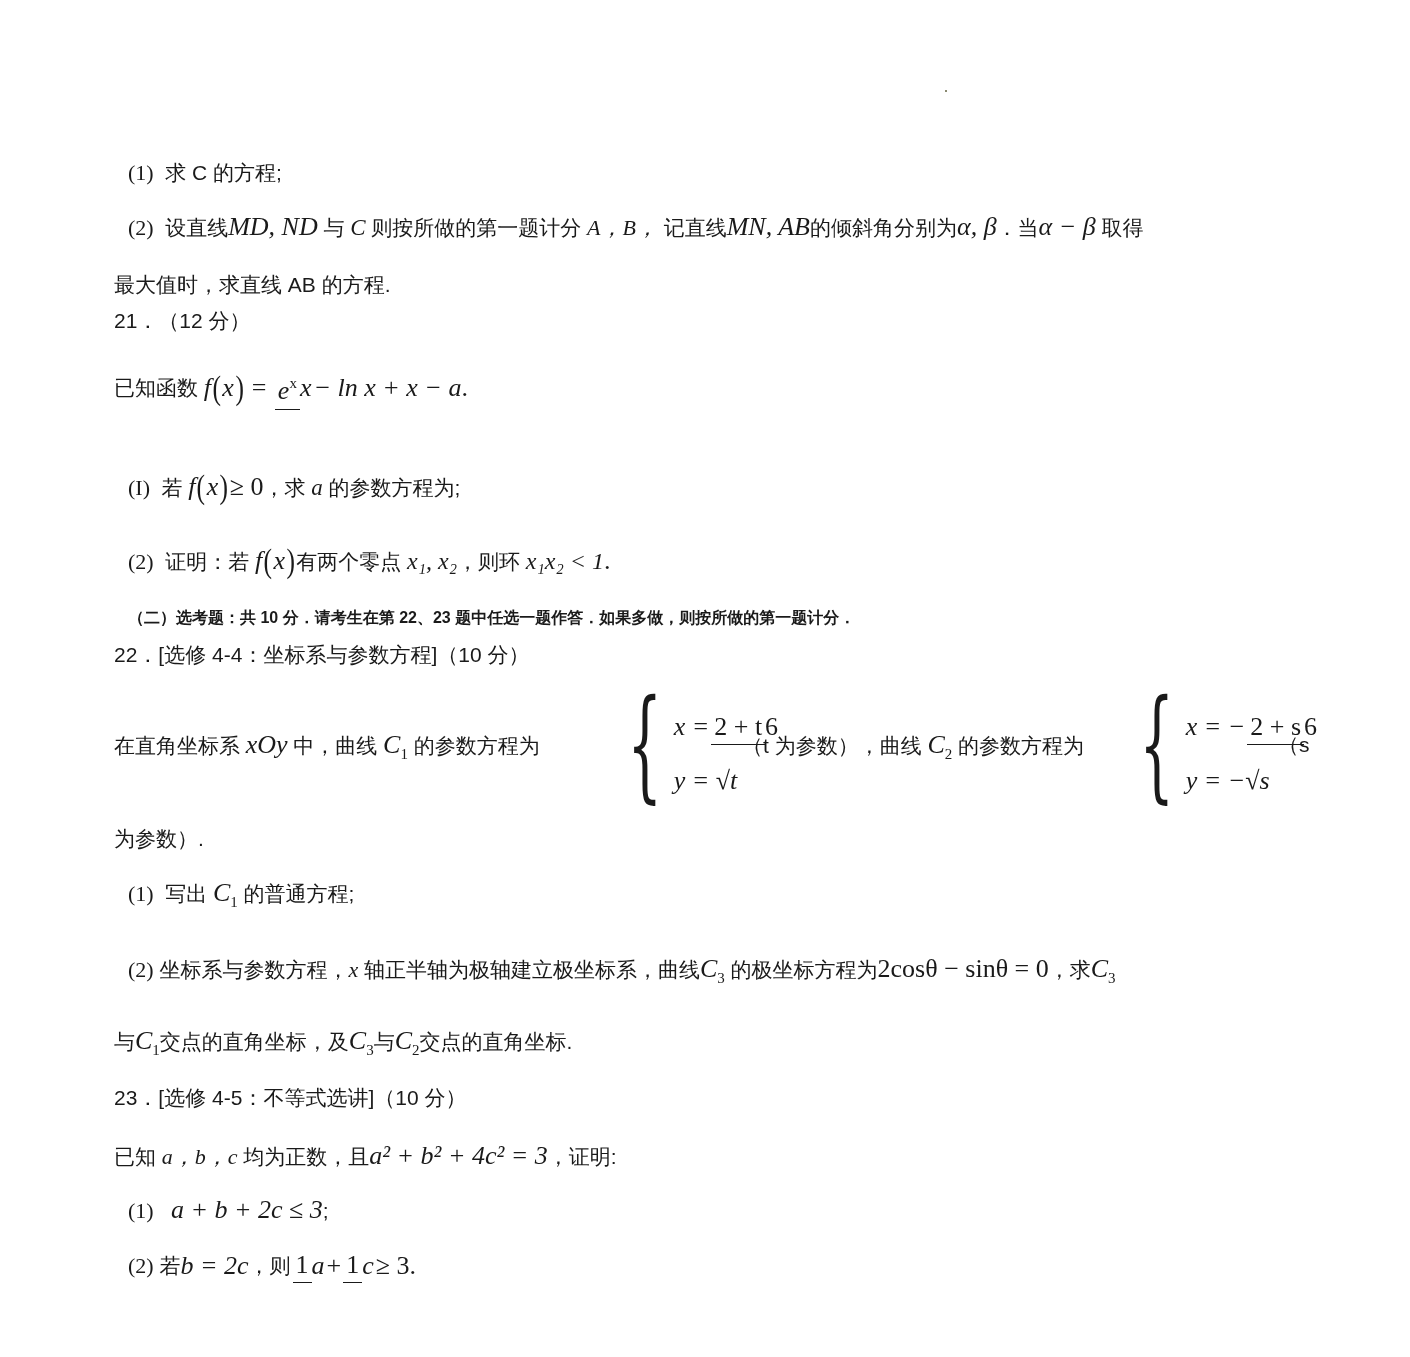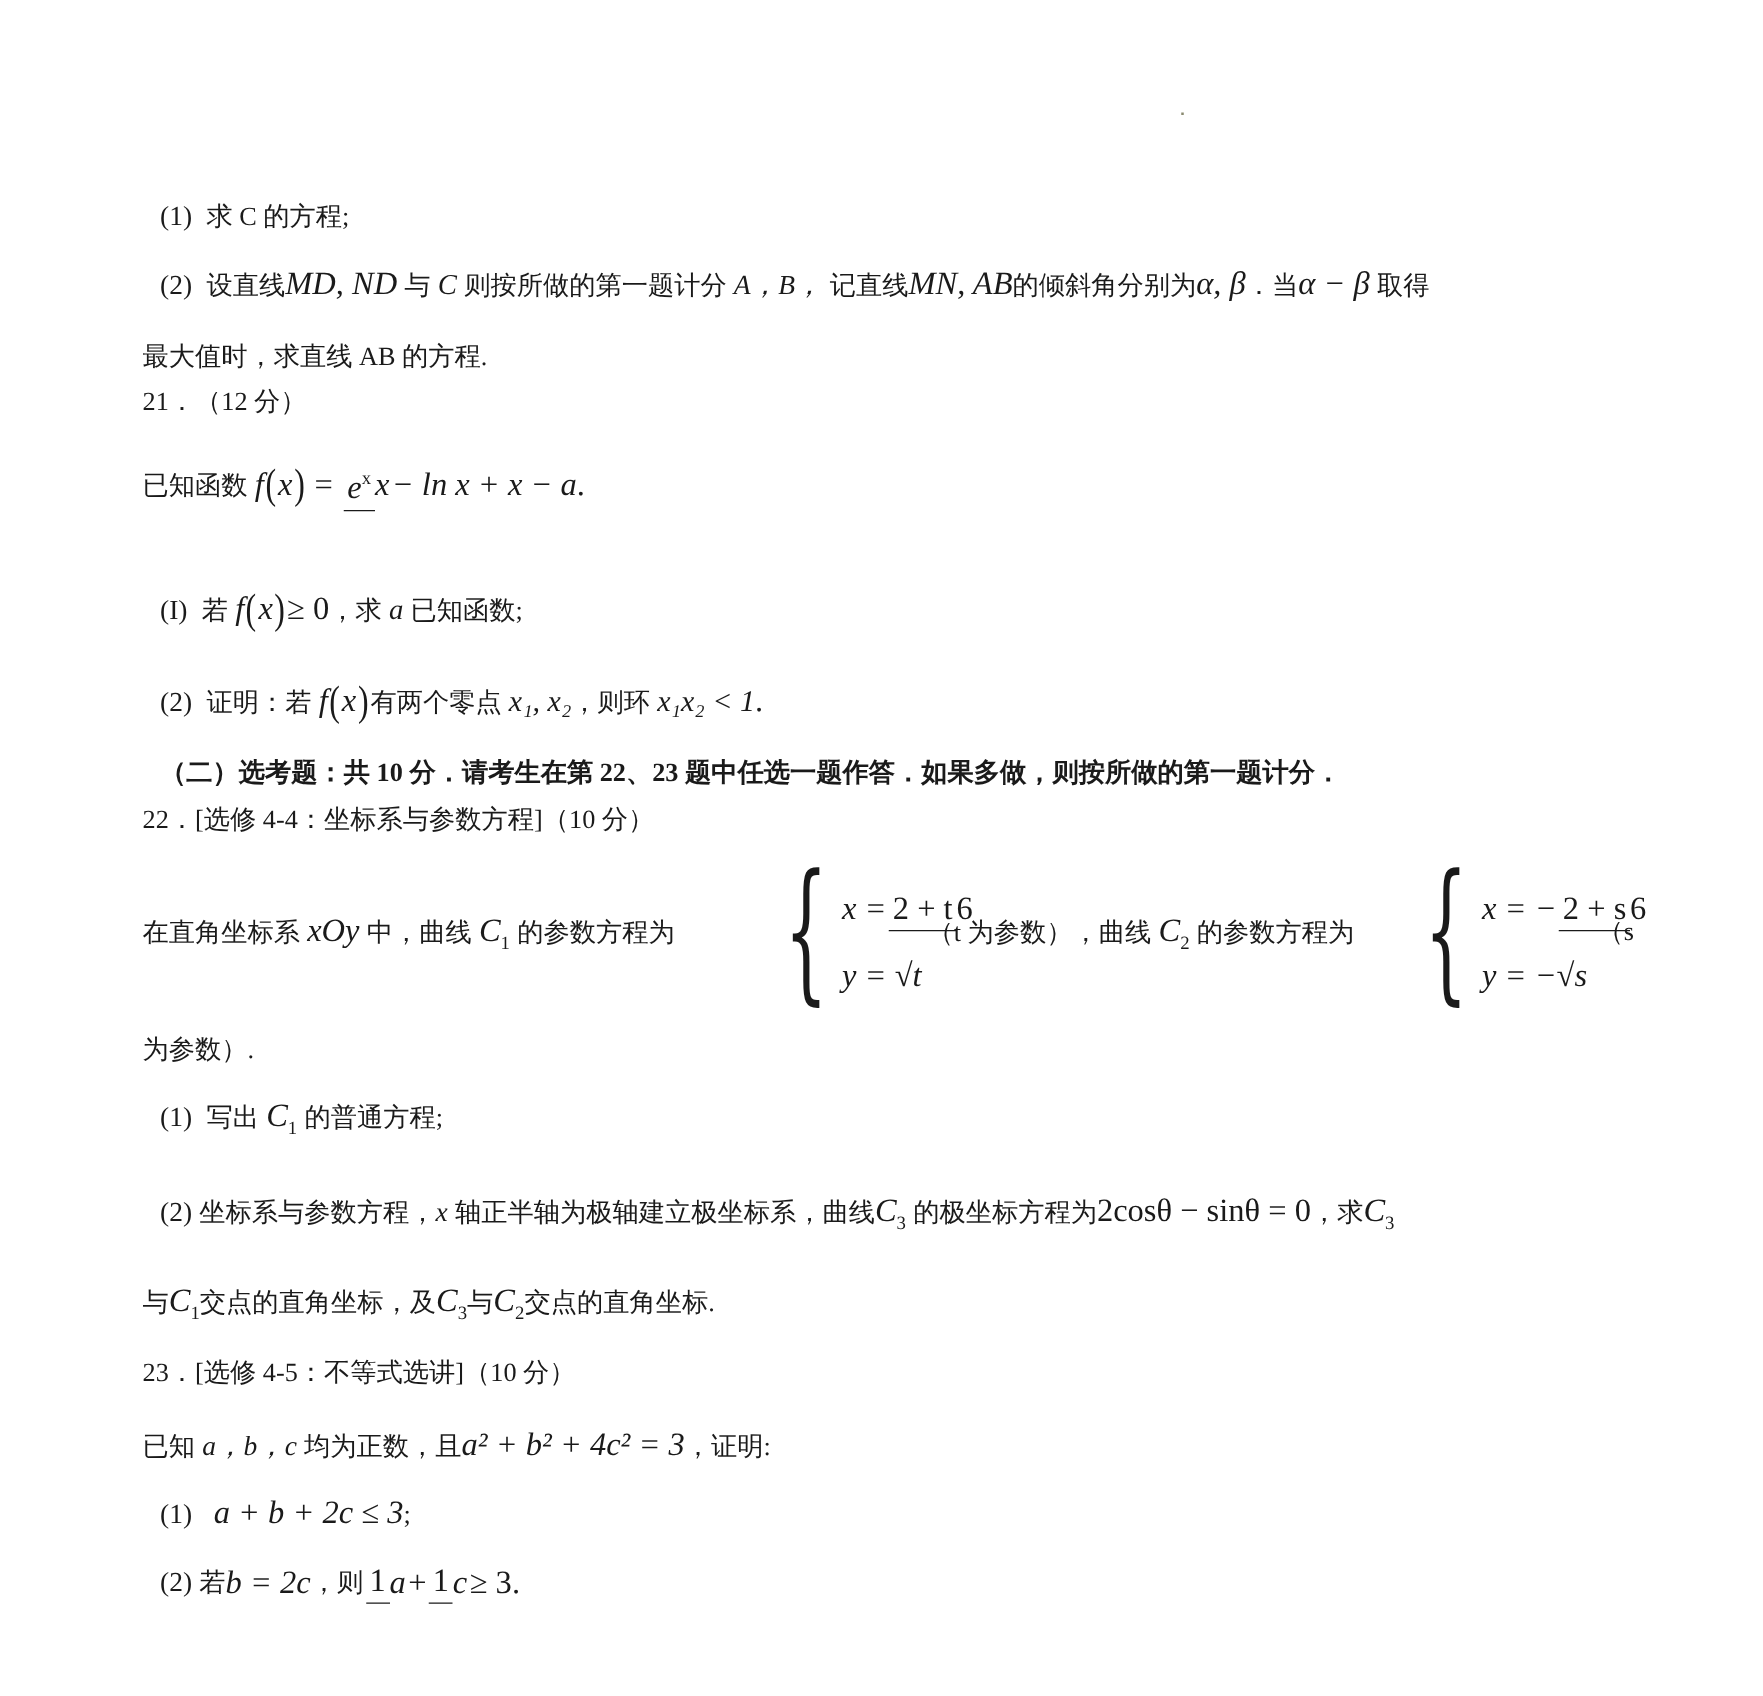--- a/index.html
+++ b/index.html
@@ -2,21 +2,21 @@
 <html><head>
 <meta charset="utf-8">
 <style>
   html, body { margin: 0; padding: 0; background: #ffffff; }
   body {
     width: 1410px; height: 1357px; position: relative; overflow: hidden;
     font-family: "Liberation Serif", "DejaVu Serif", serif;
     color: #1a1a1a;
   }
   .line { position: absolute; white-space: nowrap; font-size: 23px; line-height: 30px; }
-  .cn { font-family: Liberation Serif, serif; font-size: 21px; }
+  .cn { font-family: Liberation Sans, sans-serif; font-size: 21px; }
   .m { font-family: "Liberation Serif", serif; font-style: italic; font-size: 26px; }
   .mu { font-family: "Liberation Serif", serif; font-style: normal; font-size: 26px; }
   .num { font-family: "Liberation Serif", serif; font-size: 22px; }
   .bold { font-weight: bold; }
   .sub { font-size: 15px; vertical-align: -6px; font-style: normal; }
   .sup { font-size: 15px; vertical-align: 11px; font-style: normal; }
   .paren { font-family: "Liberation Serif", serif; font-size: 34px; font-weight: 200; display: inline-block; transform: scaleX(0.75); vertical-align: -3px; }
   .frac { display: inline-flex; flex-direction: row; align-items: center; vertical-align: middle; margin: 0 2px; }
   .frac .top { border-bottom: 1.5px solid #1a1a1a; padding: 0 3px; line-height: 34px; }
   .frac .bot { line-height: 34px; }
@@ -60,32 +60,32 @@
   </span>
   <span class="m">− ln x + x − a</span>
   <span class="mu">.</span>
 </div>
 
 <div class="line" style="left:128px; top:472px;">
   <span class="num">(I)</span>&nbsp;
   <span class="cn">若</span>
   <span class="m">f</span><span class="paren">(</span><span class="m">x</span><span class="paren">)</span><span class="mu">≥ 0</span><span class="cn">，求</span>
   <span class="m" style="font-size:23px">a</span>
-  <span class="cn">已知函数;</span>
+  <span class="cn">的参数方程为;</span>
 </div>
 
 <div class="line" style="left:128px; top:546px;">
   <span class="num">(2)</span>&nbsp;
   <span class="cn">证明：若</span>
   <span class="m">f</span><span class="paren">(</span><span class="m">x</span><span class="paren">)</span><span class="cn">有两个零点</span>
   <span class="m" style="font-size:24px">x₁, x₂</span><span class="cn">，则环</span>
   <span class="m" style="font-size:24px">x₁x₂ &lt; 1</span><span class="mu">.</span>
 </div>
 
-<div class="line cn bold" style="left:128px; top:603px; font-size:21px;">（二）选考题：共 10 分．请考生在第 22、23 题中任选一题作答．如果多做，则按所做的第一题计分．</div>
+<div class="line cn bold" style="left:128px; top:603px; font-size:16px;">（二）选考题：共 10 分．请考生在第 22、23 题中任选一题作答．如果多做，则按所做的第一题计分．</div>
 
 <div class="line cn" style="left:114px; top:640px;">22．[选修 4-4：坐标系与参数方程]（10 分）</div>
 
 <div class="line" style="left:114px; top:730px;">
   <span class="cn">在直角坐标系</span>
   <span class="m">xOy</span>
   <span class="cn">中，曲线</span>
   <span class="m">C</span><span class="m sub">1</span>
   <span class="cn">的参数方程为</span>
 </div>

